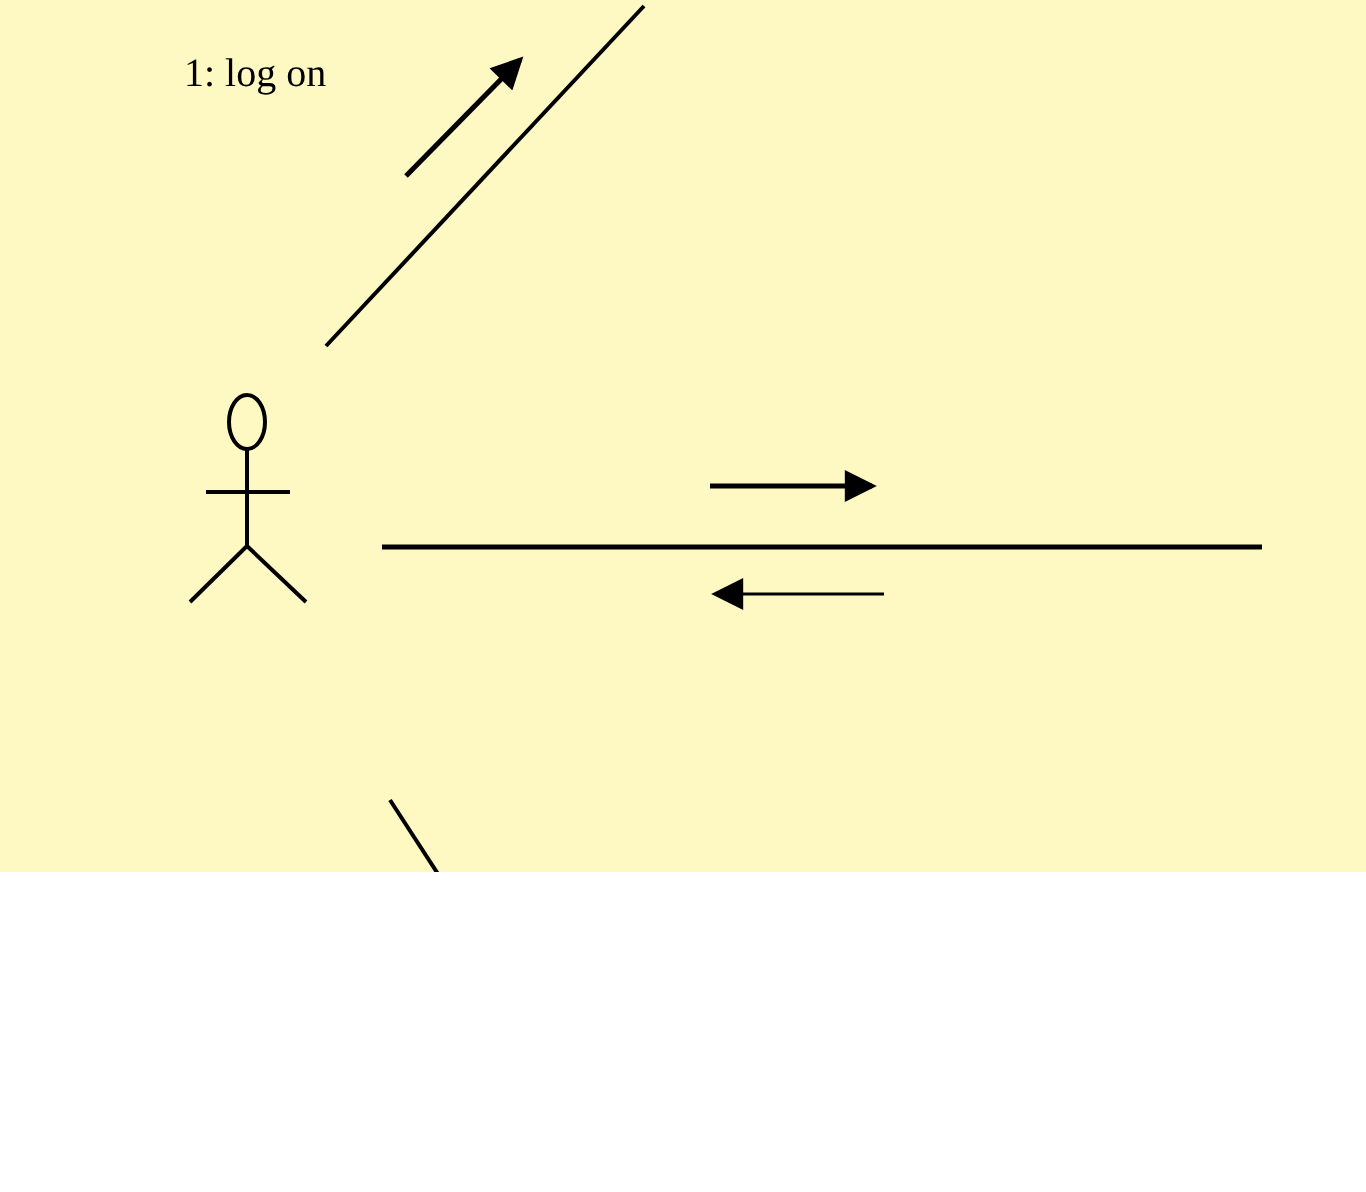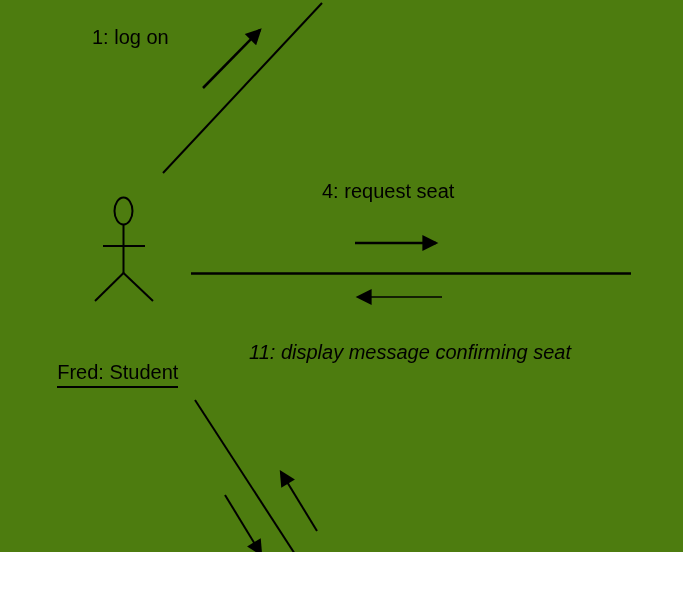--- a/index.html
+++ b/index.html
@@ -3,23 +3,23 @@
 <meta charset="utf-8">
 <style>
   html, body {
     margin: 0;
     padding: 0;
     background: #ffffff;
   }
   .canvas {
     position: relative;
     width: 683px;
-    height: 552px;
-    background: #4d7c0f;
-    font-family: Liberation Sans, sans-serif;
+    height: 436px;
+    background: #fef9c3;
+    font-family: Liberation Serif, serif;
     color: #000000;
     overflow: hidden;
   }
   .canvas svg {
     position: absolute;
     left: 0;
     top: 0;
   }
   .lbl {
     position: absolute;
@@ -72,27 +72,22 @@
 
     <line x1="195" y1="400" x2="317" y2="588" stroke="#000000" stroke-width="2"></line>
 
     <line x1="317" y1="531" x2="281" y2="472" stroke="#000000" stroke-width="2" marker-end="url(#ah)"></line>
 
     <line x1="225" y1="495" x2="261" y2="554" stroke="#000000" stroke-width="2" marker-end="url(#ah)"></line>
   </svg>
 
   <div class="lbl" style="left:92px; top:25px;">1: log on</div>
 
-  <div class="lbl" style="left:322px; top:179px;">4: request seat</div>
 
-  <div class="lbl" style="left:35px; top:336px;">
-    <span class="actor-name">Fred: Student</span>
-  </div>
 
-  <div class="lbl italic" style="left:249px; top:340px;">11: display message confirming seat</div>
 
 
   <div class="lbl two-line" style="left:3px; top:531px;">
     <div class="line1">2: request display</div>
     
   </div>
 
 </div>
 
 </body></html>

